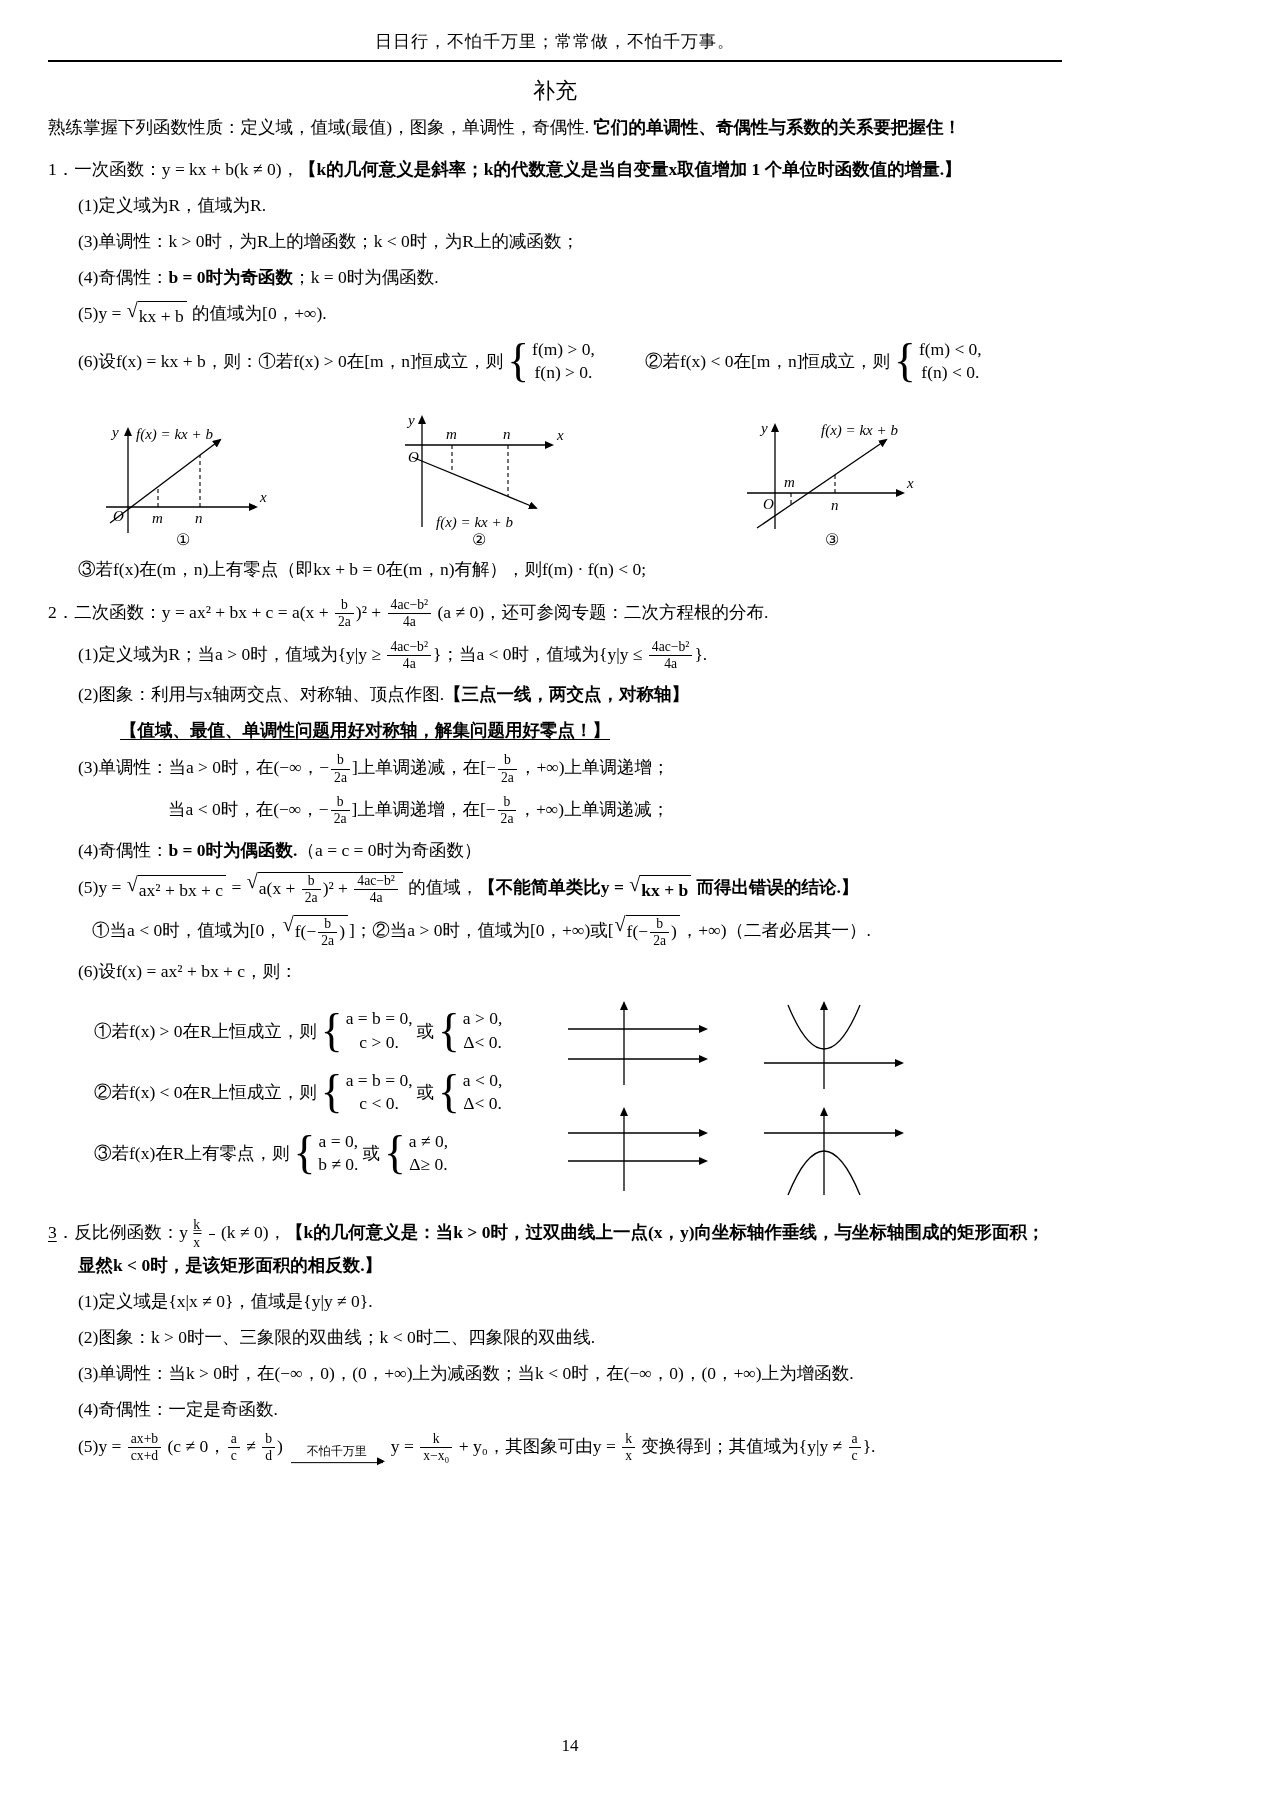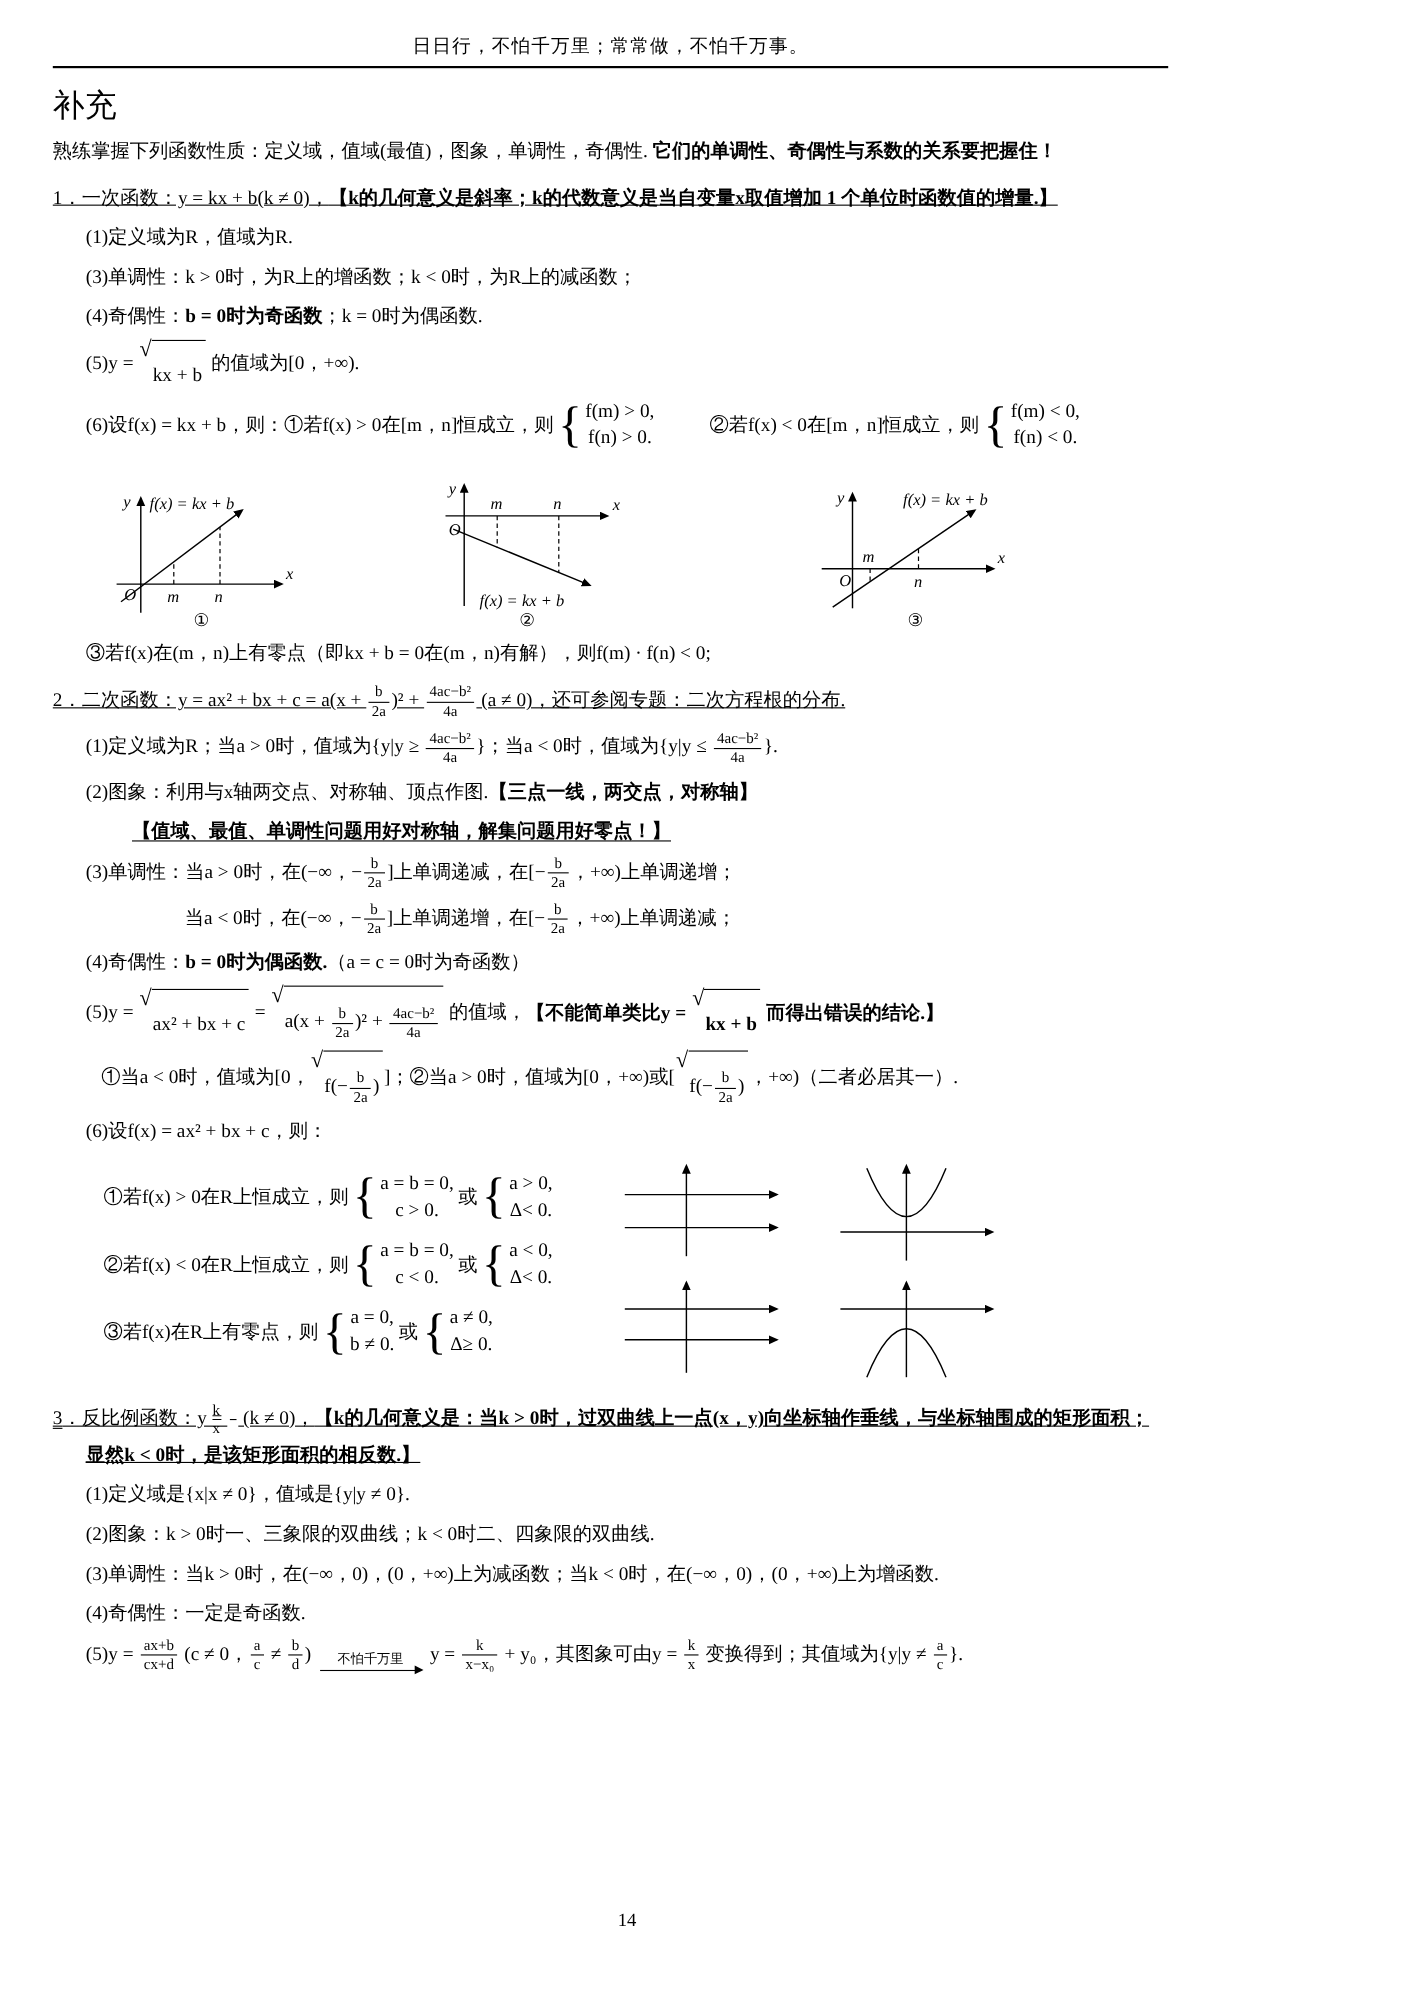--- a/index.html
+++ b/index.html
@@ -6,39 +6,39 @@
   html,body { margin:0; padding:0; background:#ffffff; }
   .page {
     width:1108px; height:1810px; position:relative; overflow:hidden;
     background:#ffffff; color:#000;
     font-family:"Liberation Serif","DejaVu Serif",serif;
     font-size:17.5px;
   }
   .inner { padding:30px 46px 0 48px; }
   .motto { text-align:center; font-size:17px; letter-spacing:1px; }
   .rule { border-bottom:2.2px solid #000; margin-top:7px; }
-  .doc-title { text-align:left; font-size:29px; font-weight:normal; margin:14px 0 8px; }
+  .doc-title { text-align:center; font-size:22px; font-weight:normal; margin:14px 0 8px; }
   .para { line-height:1.55; margin:8px 0; }
-  .sec-heading { margin:14px 0 6px; line-height:1.6;text-decoration:underline; }
+  .sec-heading { margin:14px 0 6px; line-height:1.6; }
   .item { margin:8px 0 8px 30px; line-height:1.6; }
   .indent-42 { margin-left:72px; }   
   .indent-44 { margin-left:44px; }
   .indent-120 { margin-left:120px; }
   .hang { padding-left:30px; text-indent:-30px; }
   .bold { font-weight:bold; }
   .uline { text-decoration:underline; text-underline-offset:3px; }
 
   .frac { display:inline-flex; flex-direction:column; text-align:center; vertical-align:middle;
           font-size:0.78em; line-height:1.2; margin:0 2px; }
   .frac .num { border-bottom:1.1px solid #000; padding:0 3px; }
   .frac .den { padding:0 3px; }
 
   .sqrt { display:inline-flex; align-items:flex-start; vertical-align:middle; margin:0 1px; }
   .sqrt .rad { font-size:1.15em; line-height:1; transform:translateY(-0.05em); }
-  .sqrt .radbody { border-top:1.3px solid #000; padding:16px 3px 0 1px; display:inline-block; }
+  .sqrt .radbody { border-top:1.3px solid #000; padding:0 3px 0 1px; display:inline-block; }
 
   .cases { display:inline-flex; align-items:center; vertical-align:middle; margin:0 4px; }
   .cases .brace { font-size:2.6em; line-height:0.8; margin-right:3px; font-weight:normal; }
   .cases .col { display:inline-flex; flex-direction:column; text-align:center; }
   .cases .cl { line-height:1.35; }
 
   .arrowbox { display:inline-flex; flex-direction:column; align-items:center;
               vertical-align:middle; margin:0 8px; transform:translateY(0.35em); }
   .arrowlabel { font-size:12px; line-height:1.1; }
   .arrowline { width:92px; height:0; border-bottom:1.5px solid #000; margin-top:3px; position:relative; }

